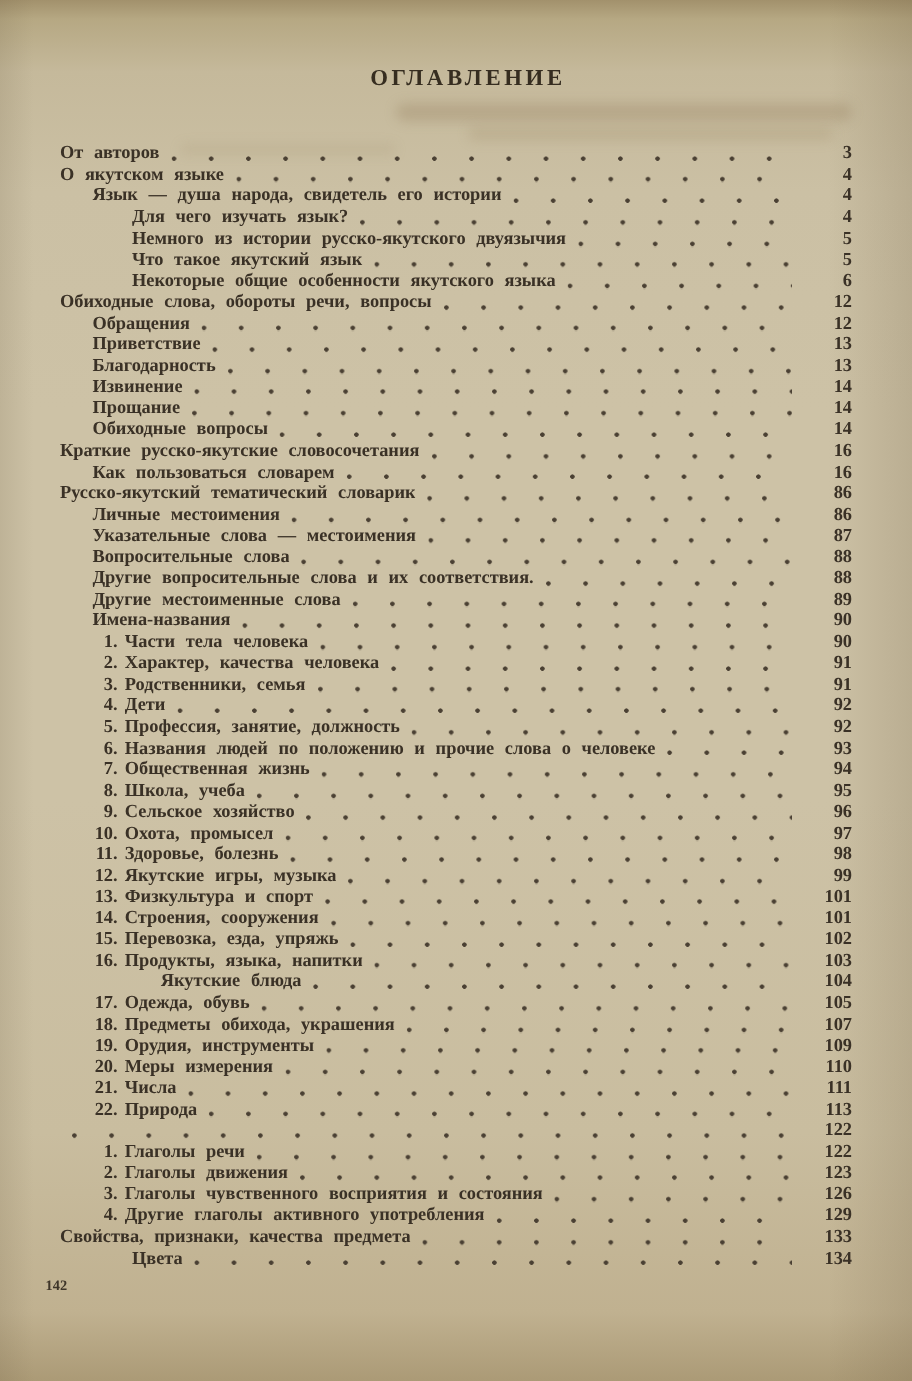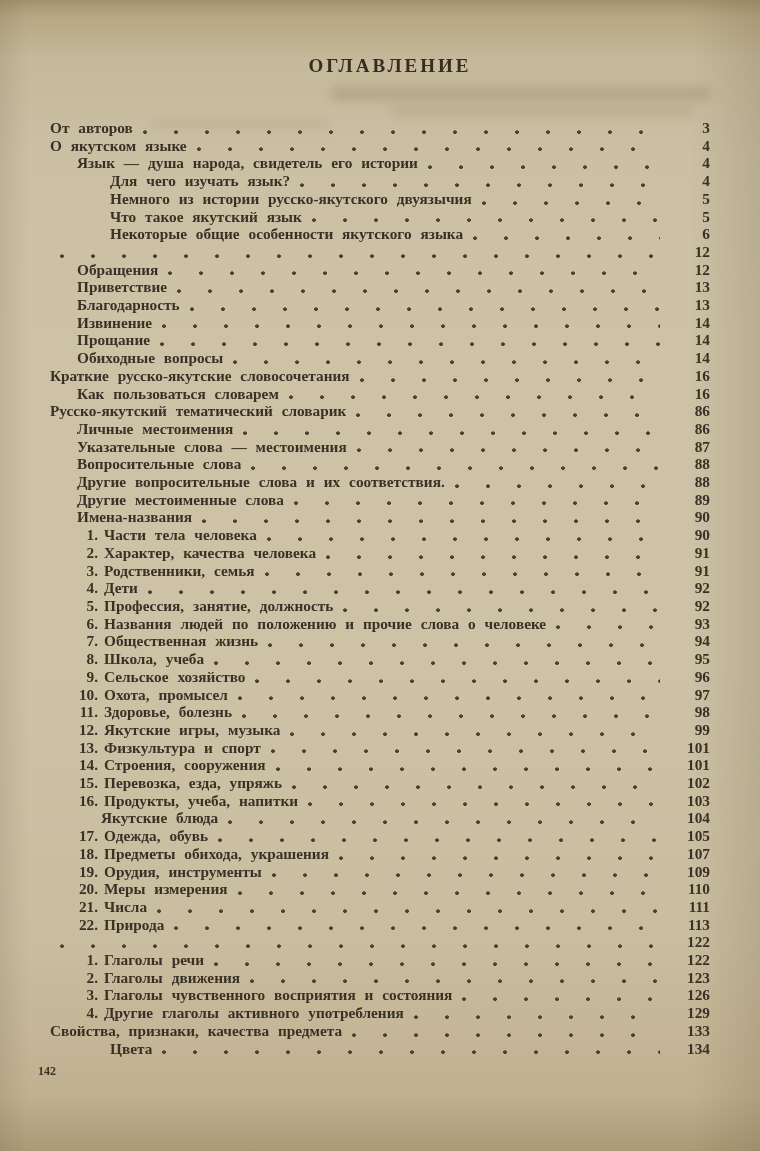--- a/index.html
+++ b/index.html
@@ -43,21 +43,21 @@
     align-items:flex-end;
     line-height:17.7px;
     font-size:15.3px;
     font-weight:700;
     word-spacing:0.33em;
     white-space:nowrap;
   }
   .ind0{margin-left:0;}
   .ind1{margin-left:27px;}
   .ind2{margin-left:60px;}
-  .ind3{margin-left:51px;}
+  .ind3{margin-left:84px;}
   .ind-num{margin-left:28px;}
   .num{
     display:inline-block;
     width:20px;
     text-align:right;
     margin-right:6px;
     flex:0 0 auto;
   }
   .lbl{flex:0 1 auto;overflow:hidden;}
   .leader{
@@ -123,20 +123,21 @@
         <span class="lbl">Что такое якутский язык</span>
         <span class="leader"></span>
         <span class="pg">5</span>
       </div>
       <div class="row ind2">
         <span class="lbl">Некоторые общие особенности якутского языка</span>
         <span class="leader"></span>
         <span class="pg">6</span>
       </div>
       <div class="row ind0">
+        <span class="lbl">Обиходные слова, обороты речи, вопросы</span>
         <span class="leader"></span>
         <span class="pg">12</span>
       </div>
       <div class="row ind1">
         <span class="lbl">Обращения</span>
         <span class="leader"></span>
         <span class="pg">12</span>
       </div>
       <div class="row ind1">
         <span class="lbl">Приветствие</span>
@@ -293,21 +294,21 @@
         <span class="pg">101</span>
       </div>
       <div class="row ind-num">
         <span class="num">15.</span>
         <span class="lbl">Перевозка, езда, упряжь</span>
         <span class="leader"></span>
         <span class="pg">102</span>
       </div>
       <div class="row ind-num">
         <span class="num">16.</span>
-        <span class="lbl">Продукты, учеба, напитки</span>
+        <span class="lbl">Продукты, языка, напитки</span>
         <span class="leader"></span>
         <span class="pg">103</span>
       </div>
       <div class="row ind3">
         <span class="lbl">Якутские блюда</span>
         <span class="leader"></span>
         <span class="pg">104</span>
       </div>
       <div class="row ind-num">
         <span class="num">17.</span>

